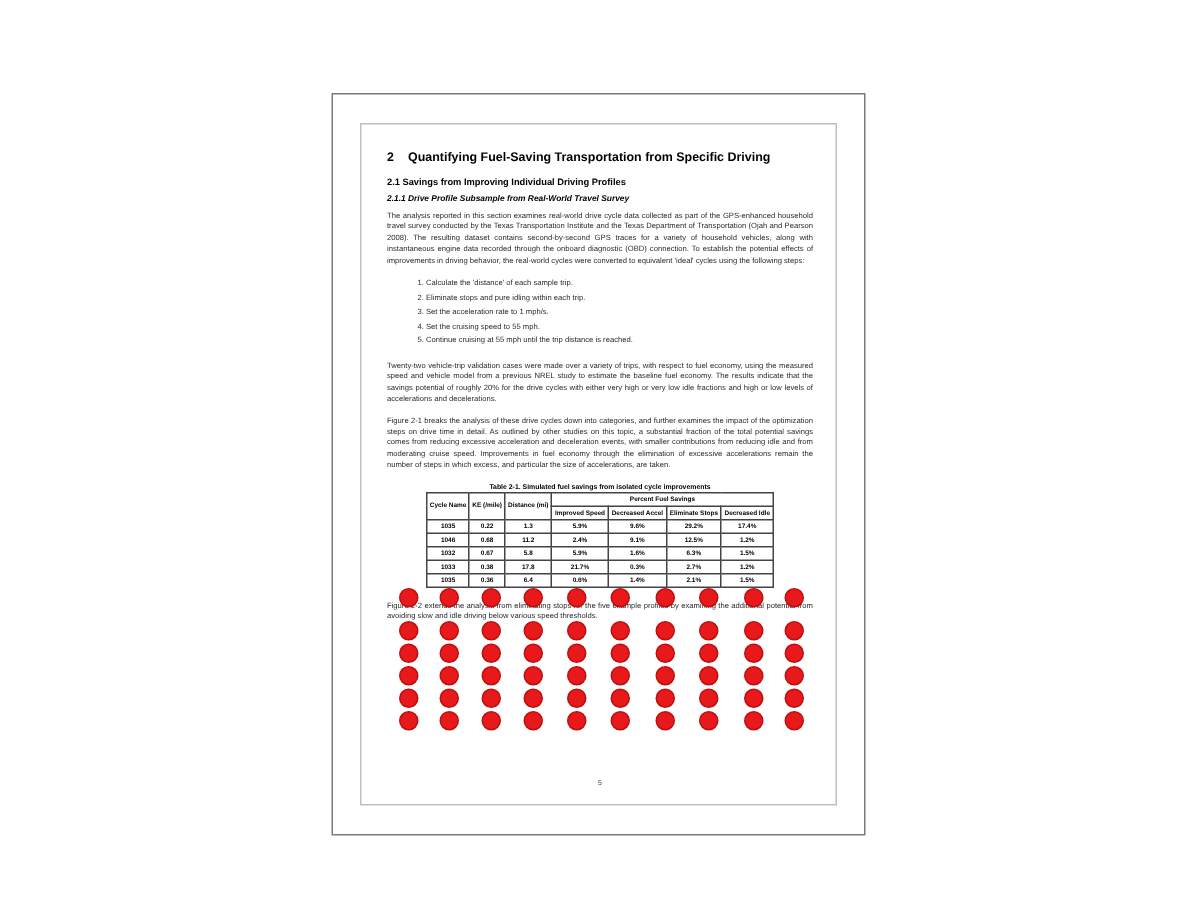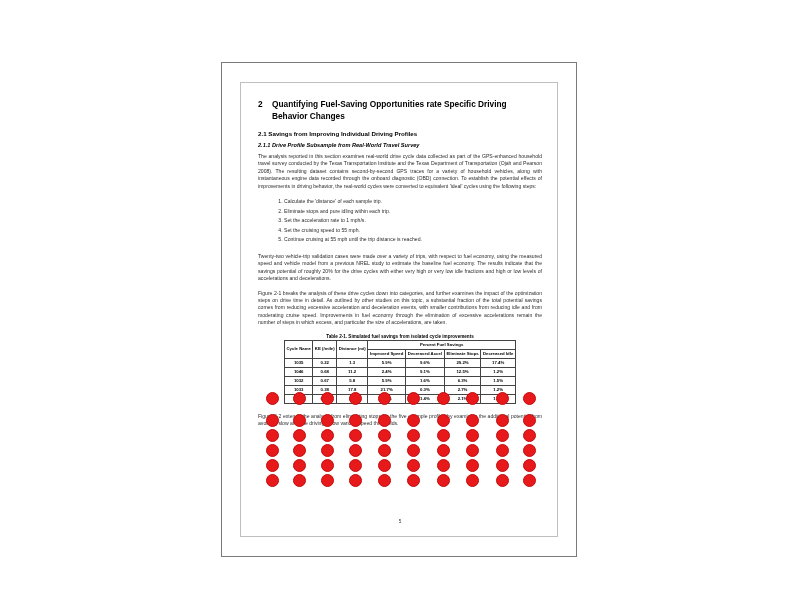--- a/index.html
+++ b/index.html
@@ -153,22 +153,21 @@
 <body>
 
 <div id="page-wrap">
 
   <div class="sheet"></div>
   <div class="textframe"></div>
 
   <div class="content">
 
     <div class="h-section">
-      <span class="num">2</span><span>Quantifying Fuel-Saving Opportunities rate Specific Driving</span>
-      <span class="txt2">Behavior Changes</span>
+      <span class="num">2</span><span>Quantifying Fuel-Saving Transportation from Specific Driving</span>
     </div>
 
     <div class="h-sub">
       <span>2.1</span>
       <span>Savings from Improving Individual Driving Profiles</span>
     </div>
 
     <div class="h-subsub">
       <span>2.1.1</span>
       <span>Drive Profile Subsample from Real-World Travel Survey</span>

